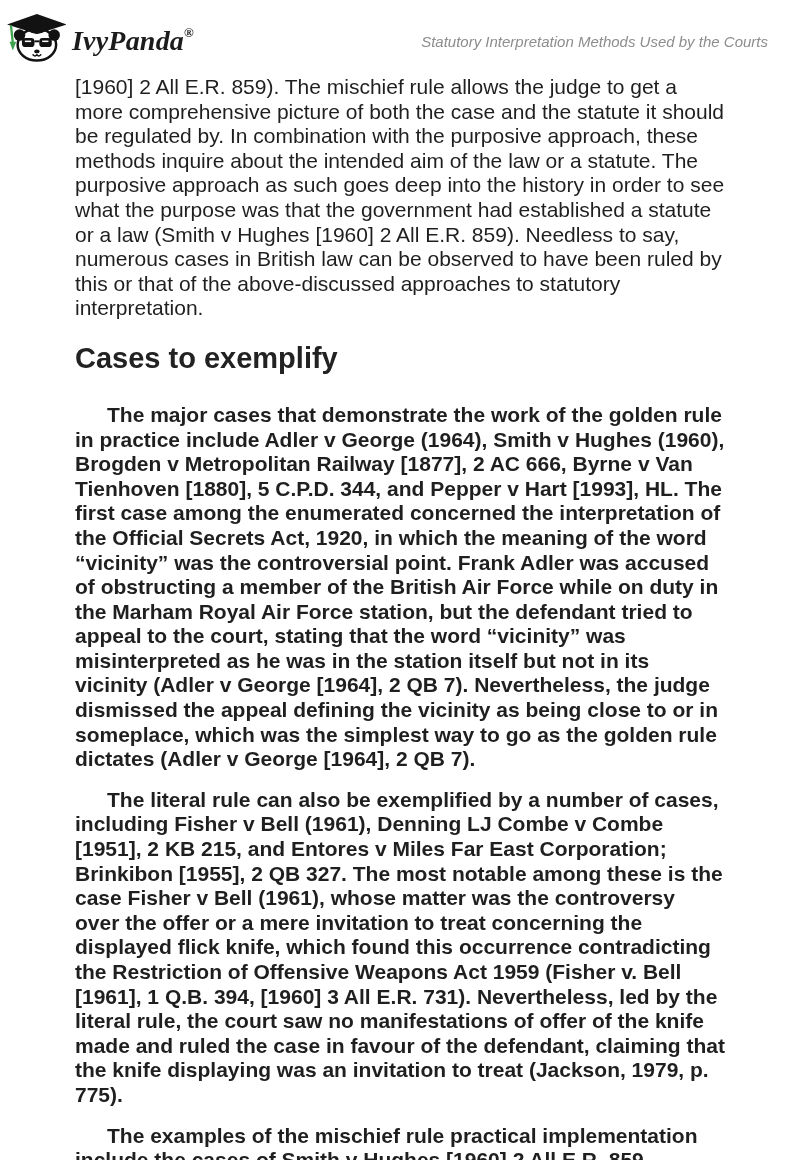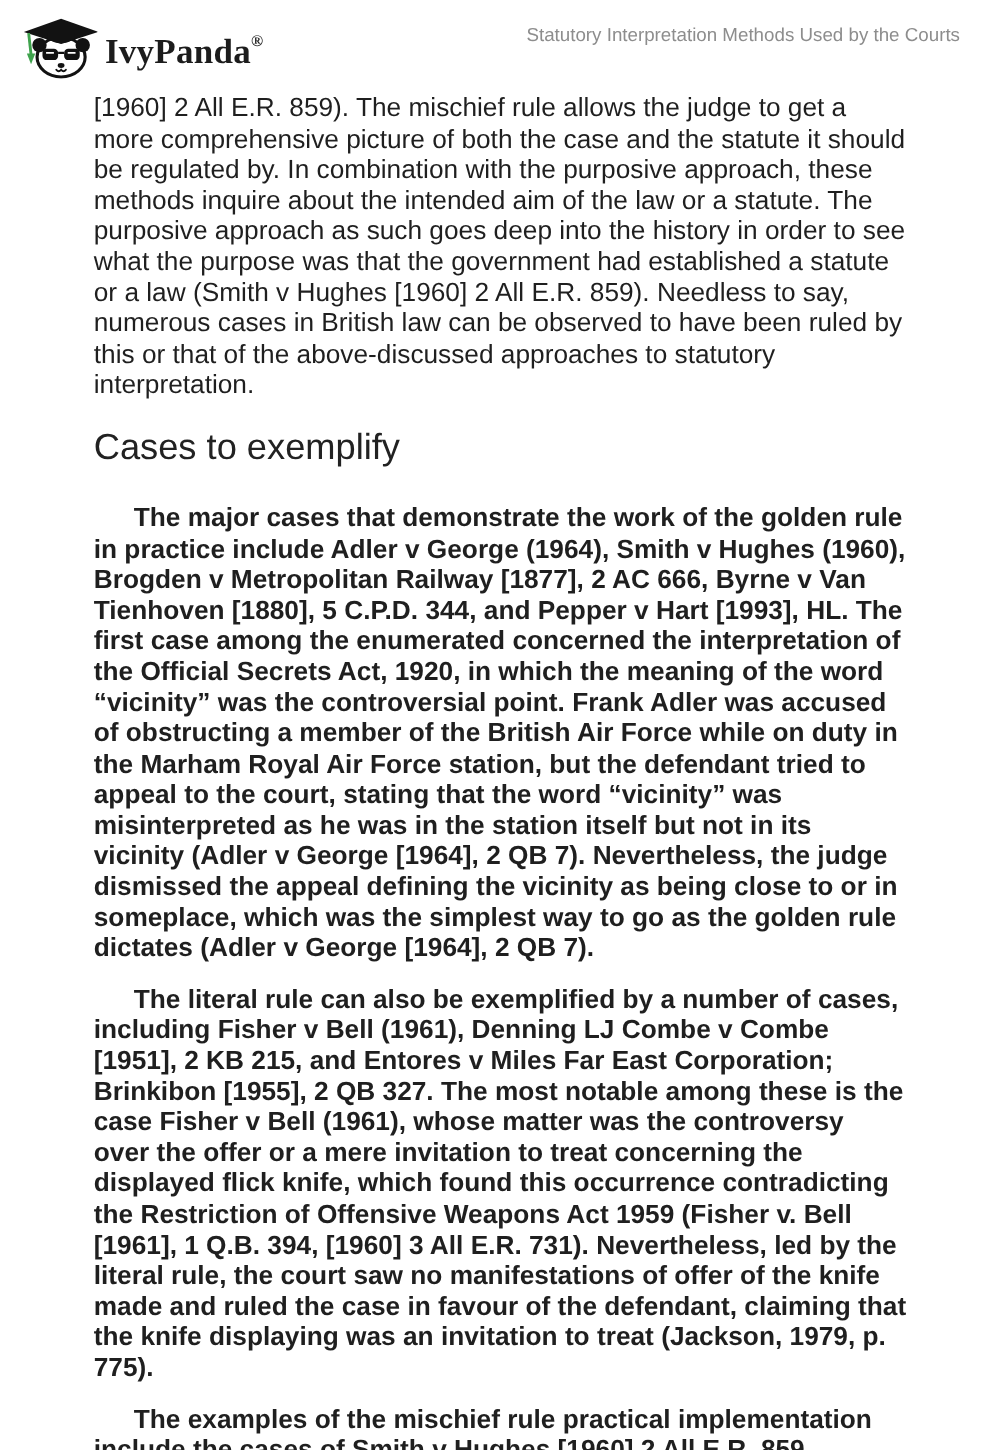--- a/index.html
+++ b/index.html
@@ -11,23 +11,24 @@
     display: flex;
     flex-direction: column;
     overflow: hidden;
   }
 
   
   .page-header {
     display: flex;
     justify-content: space-between;
     align-items: flex-start;
-    padding: 8px 32px 0 14px;
+    padding: 8px 32px 0 2px;
     height: 58px;
     flex-shrink: 0;
+    font-style: italic;
   }
   .logo-group {
     display: flex;
     align-items: center;
     gap: 6px;
   }
   .logo-svg { width: 64px; height: 50px; display: block; }
   .brand-name {
     font-family: "Liberation Serif", serif;
     font-weight: 700;
@@ -39,39 +40,39 @@
   .brand-reg {
     font-family: "Liberation Serif", serif;
     font-weight: 700;
     font-size: 13px;
     color: #1c1c1c;
     vertical-align: 13px;
   }
   .doc-title {
     font-size: 15px;
     color: #8d8d8d;
-    margin-top: 12px;
+    margin-top: 25px;
     text-align: left;
   }
 
   
   .article {
     padding: 17px 75px 0 75px;
   }
   .article p {
     font-size: 21px;
     line-height: 24.6px;
     color: #1f1f1f;
     margin: 0 0 16px 0;
     text-align: left;
   }
   .article p.indented { text-indent: 32px; font-weight: bold; }
   .section-heading {
     font-size: 29px;
-    font-weight: 400;
+    font-weight: 700;
     color: #222222;
     margin: 20px 0 28px 0;
     line-height: 34px;
   }
 
   
   .page-footer {
     margin-top: auto;
     padding: 0 30px 20px 0;
     text-align: right;

